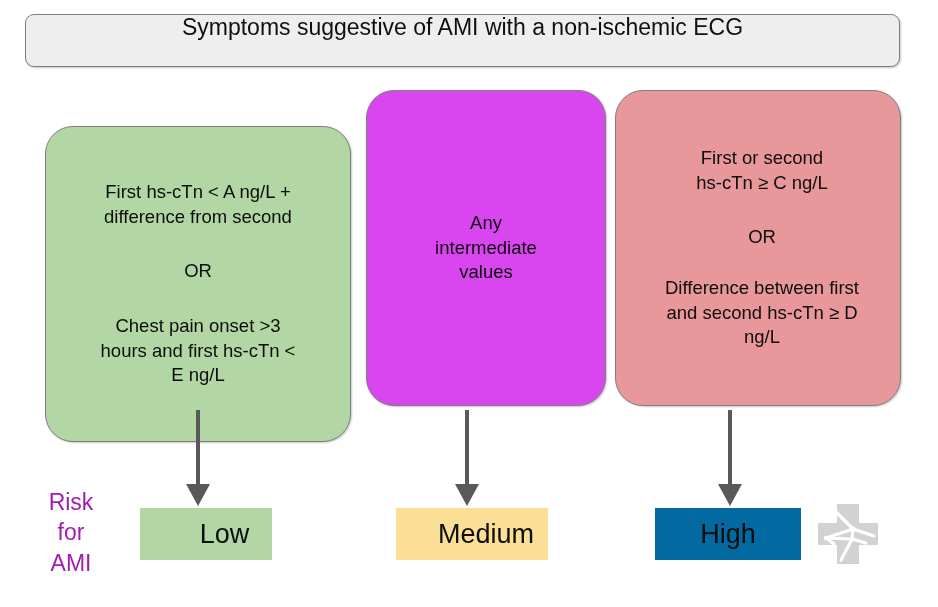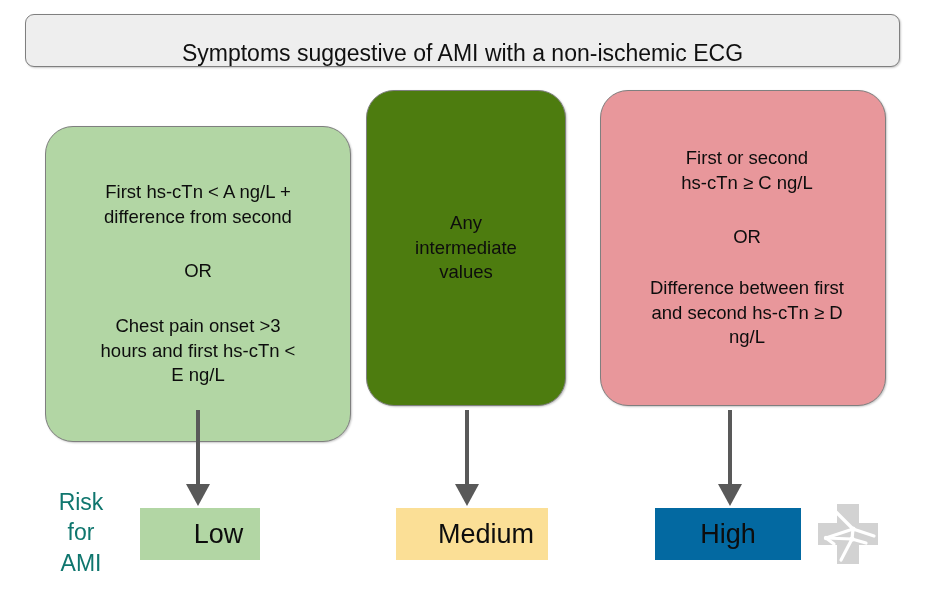--- a/index.html
+++ b/index.html
@@ -23,21 +23,21 @@
     position: absolute;
     left: 25px;
     top: 14px;
     width: 875px;
     height: 53px;
     box-sizing: border-box;
     background: #eeeeee;
     border: 1px solid #7f7f7f;
     border-radius: 9px;
     display: flex;
-    align-items: flex-end;
+    align-items: flex-start;
     justify-content: center;
     box-shadow: 1px 1px 2px rgba(0,0,0,0.22);
   }
   .header-text {
     font-size: 23px;
     color: #101010;
     line-height: 1.1;
     white-space: nowrap;
   }
 
@@ -50,22 +50,22 @@
     border: 1px solid #7f7f7f;
     border-radius: 28px;
     display: flex;
     flex-direction: column;
     align-items: center;
     justify-content: center;
     box-shadow: 1px 1px 2px rgba(0,0,0,0.22);
     padding: 0 12px;
   }
   .crit-green  { left: 45px;  width: 306px; background: #b2d6a4; margin-top: 36px; }
-  .crit-yellow { left: 366px; width: 200px; background: #4d7c0f; }
-  .crit-red    { left: 600px; width: 286px; background: #e8979b; padding-left: 20px; }
+  .crit-yellow { left: 366px; width: 240px; background: #d946ef; }
+  .crit-red    { left: 615px; width: 286px; background: #e8979b; padding-left: 20px; }
 
   .crit-line {
     font-size: 18.5px;
     color: #0d0d0d;
     text-align: center;
     line-height: 1.33;
   }
   .crit-gap { height: 30px; }
   .crit-gap-sm { height: 26px; }
 
@@ -99,33 +99,33 @@
     box-sizing: border-box;
     display: flex;
     align-items: center;
     justify-content: center;
   }
   .outcome-text {
     font-size: 27px;
     color: #0d0d0d;
     line-height: 1;
   }
-  .out-green  { left: 140px; width: 120px; background: #b2d6a4; padding-left: 37px; }
+  .out-green  { left: 140px; width: 132px; background: #b2d6a4; padding-left: 37px; }
   .out-yellow { left: 396px; width: 152px; background: #fbdf96; padding-left: 28px; }
   .out-red    { left: 655px; width: 146px; background: #0369a1; }
 
   
   .risk-label {
     position: absolute;
-    left: 31px;
+    left: 21px;
     top: 487px;
     width: 100px;
     text-align: center;
     font-size: 23px;
-    color: #0f766e;
+    color: #a21caf;
     line-height: 1.32;
   }
 
   
   .watermark {
     position: absolute;
     left: 812px;
     top: 498px;
     width: 72px;
     height: 72px;

